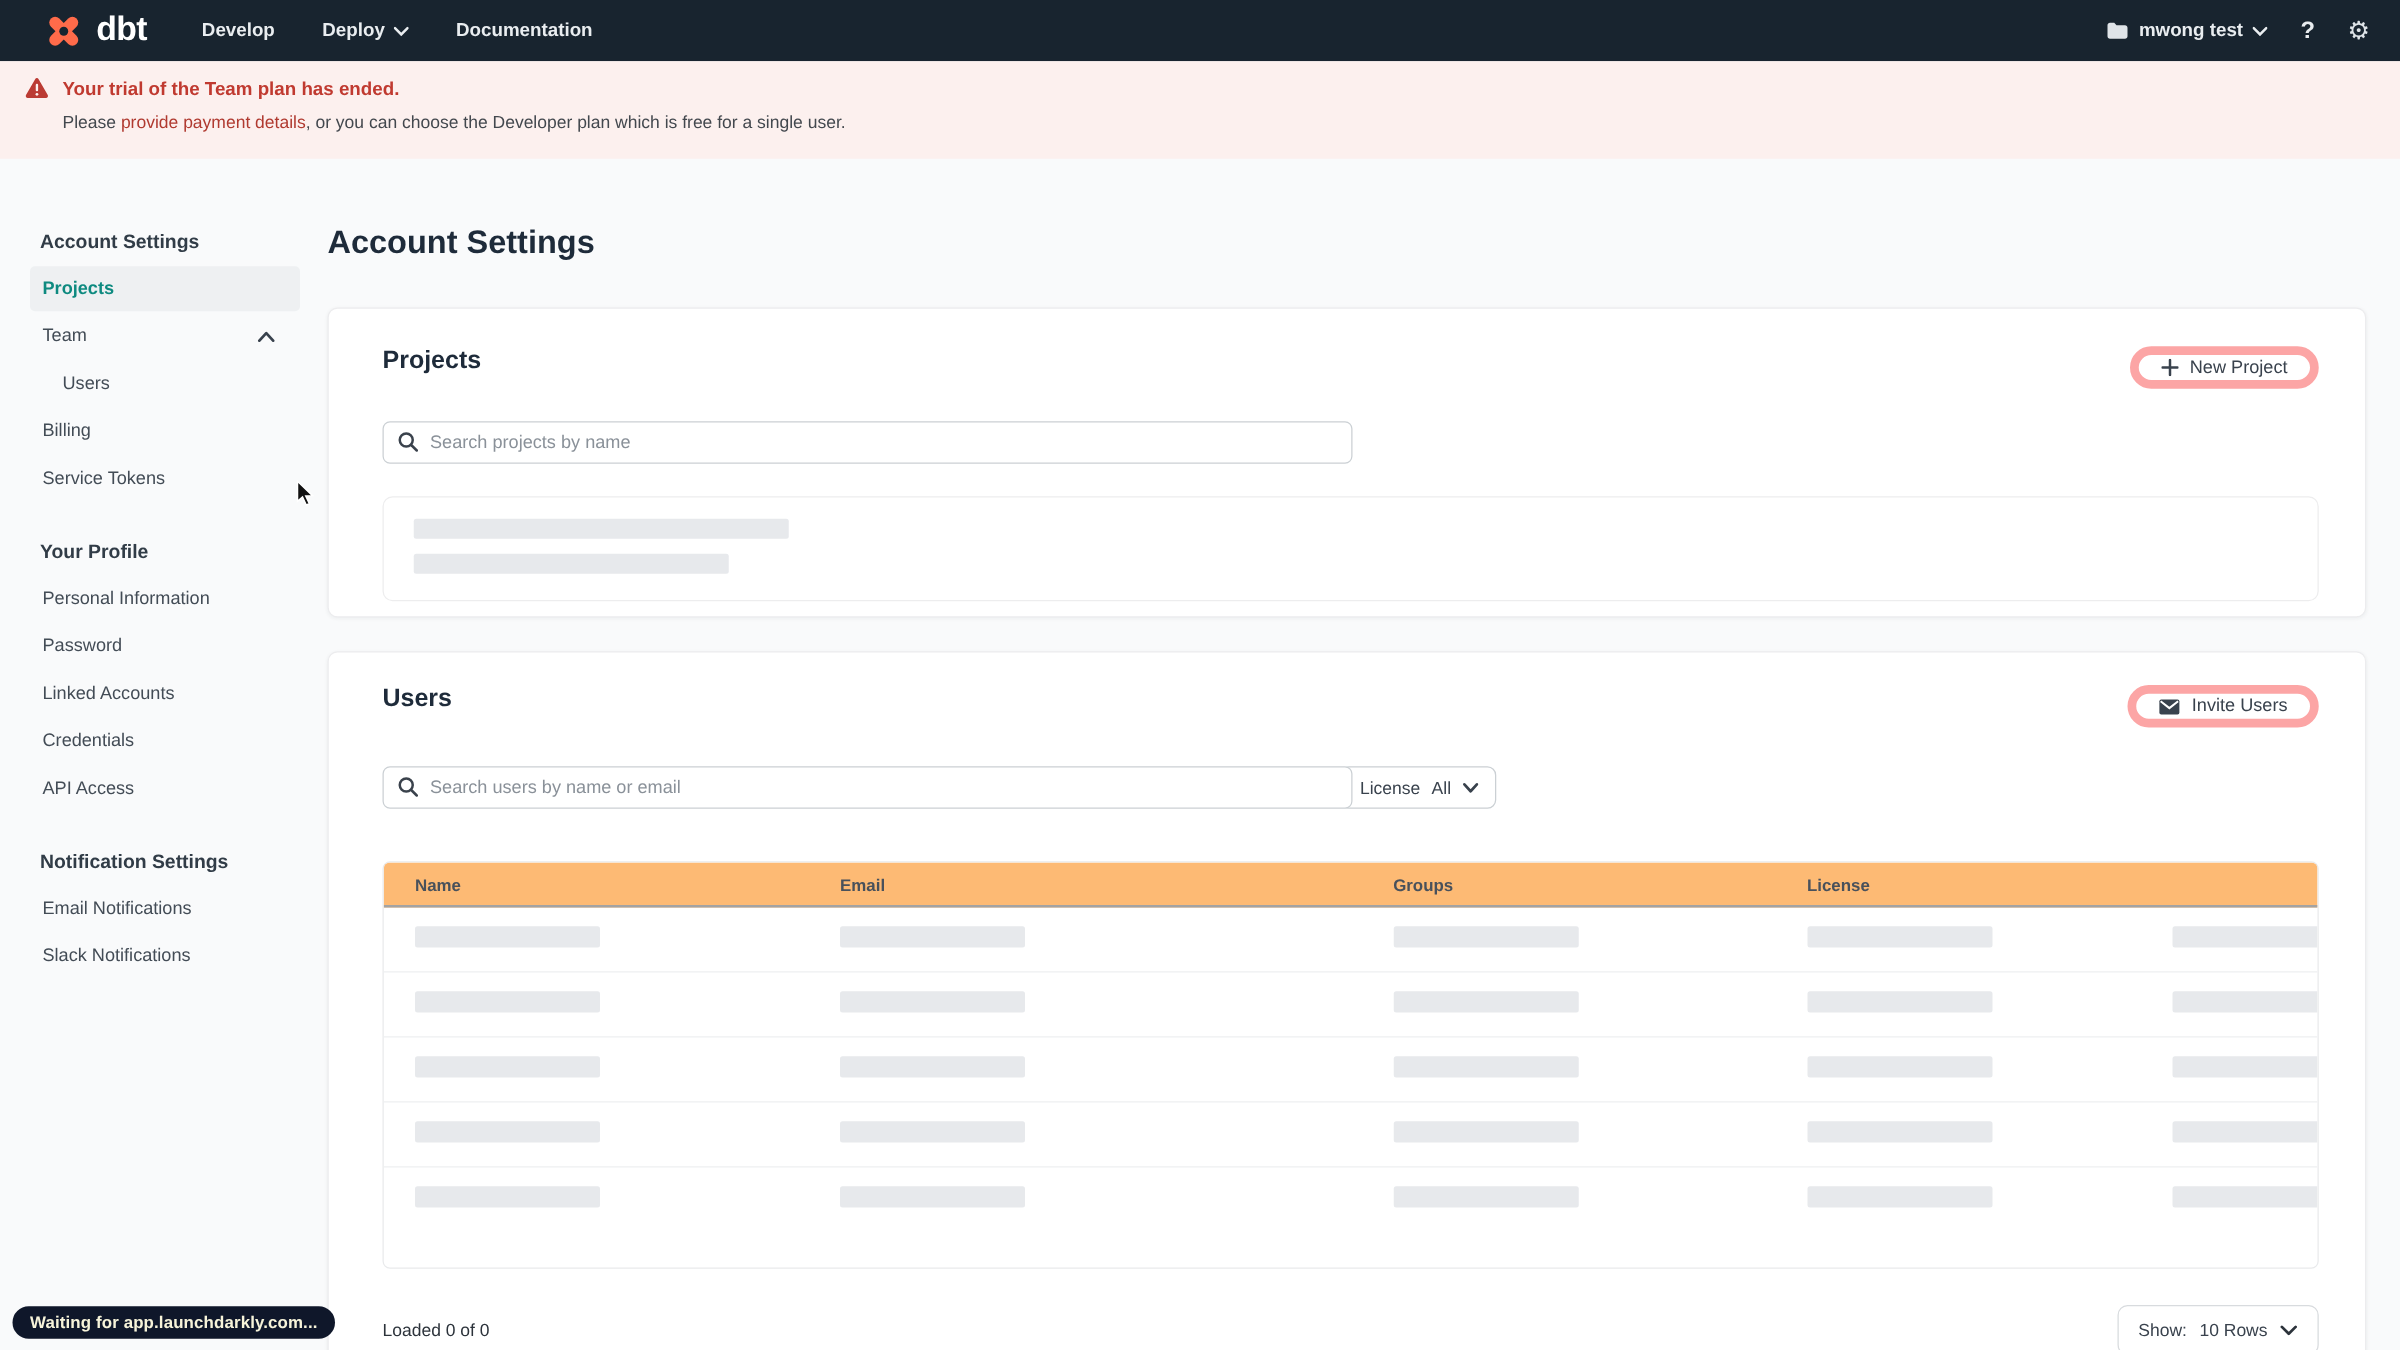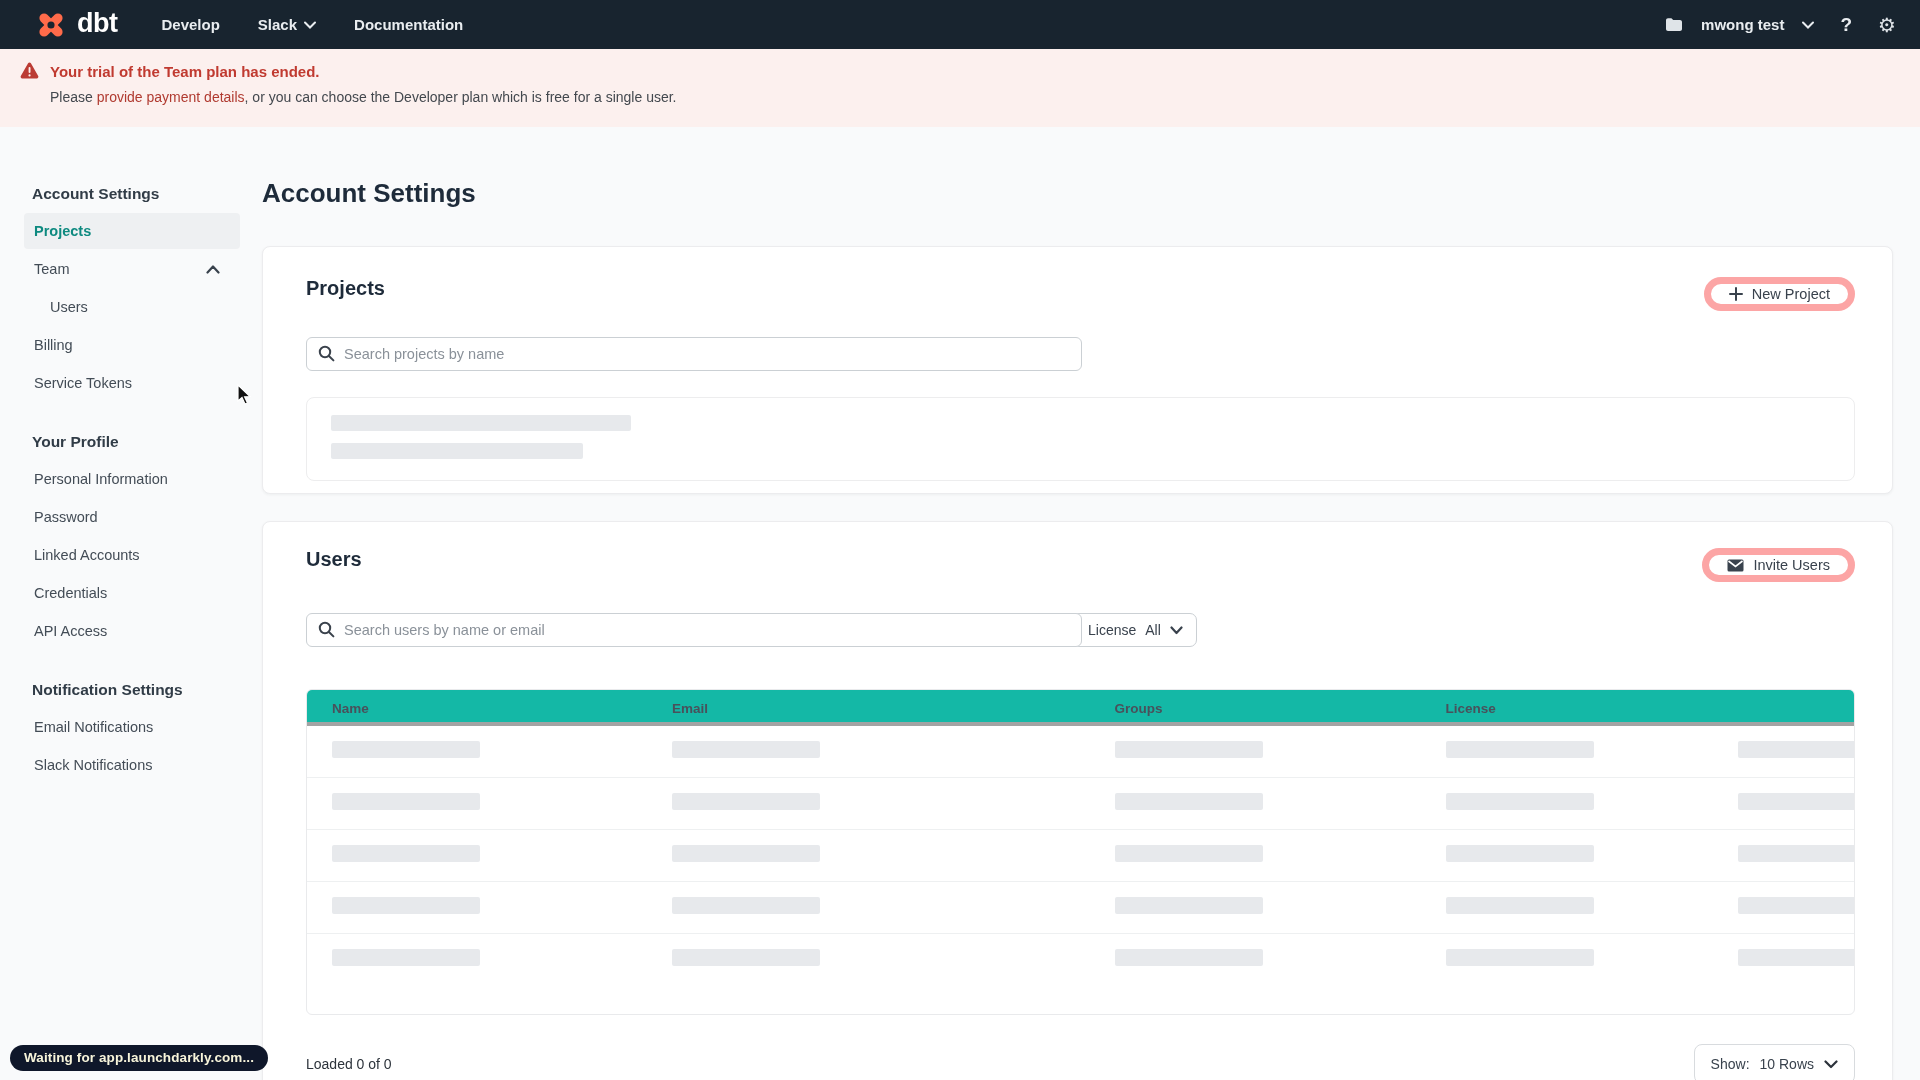--- a/index.html
+++ b/index.html
@@ -5,21 +5,21 @@
   * { margin:0; padding:0; box-sizing:border-box; }
   html,body { width:1920px; height:1080px; }
   body { font-family:"Liberation Sans","DejaVu Sans",sans-serif; background:#f9fafb; overflow:hidden; position:relative; }
 
   
   .topnav { height:49px; background:#18242f; display:flex; align-items:center; padding:0 24px 0 34px; }
   .logo { display:flex; align-items:center; gap:9px; margin-right:44px; }
   .logo-word { color:#fff; font-size:27px; font-weight:bold; letter-spacing:-0.5px; line-height:1; padding-bottom:3px; }
   .navitem { color:#e9edf0; font-size:15px; font-weight:bold; margin-right:38px; display:flex; align-items:center; gap:7px; cursor:pointer; }
   .nav-right { margin-left:auto; display:flex; align-items:center; gap:26px; }
-  .acct { display:flex; align-items:center; gap:18px; color:#e9edf0; font-size:15px; font-weight:bold; }
+  .acct { display:flex; align-items:center; gap:8px; color:#e9edf0; font-size:15px; font-weight:bold; }
   .help-glyph { color:#e9edf0; font-size:19px; font-weight:bold; }
   .gear-glyph { color:#dfe4e8; font-size:20px; line-height:1; }
 
   
   .banner { height:78px; background:#fcf0ee; padding:13px 24px 0 20px; display:flex; gap:11px; }
   .banner-txt .b-title { color:#c03a30; font-size:15px; font-weight:bold; line-height:1.35; }
   .banner-txt .b-body { color:#43484e; font-size:14px; margin-top:7px; }
   .banner-txt .b-link { color:#b03a30; cursor:pointer; }
 
   
@@ -52,21 +52,21 @@
 
   .skeleton-box { margin-top:26px; border:1px solid #ededee; border-radius:8px; height:84px; padding:17px 0 0 24px; }
   .sk-bar { background:#e7e9ec; border-radius:2px; height:16px; }
   .sk-bar.b1 { width:300px; } .sk-bar.b2 { width:252px; margin-top:12px; }
 
   .filter-row { display:flex; align-items:center; margin-top:31px; }
   .license-btn { margin-left:22px; height:34px; display:inline-flex; align-items:center; gap:9px; padding:0 13px 0 15px;
                  border:1px solid #cbd0d4; border-radius:7px; background:#fff; font-size:14px; color:#39424d; cursor:pointer; }
 
   .table { margin-top:42px; border:1px solid #e9eaec; border-radius:6px; overflow:hidden; height:326px; }
-  .t-head { position:relative; height:36px; background:#14b8a6; border-bottom:4px solid #a3a3a3; }
+  .t-head { position:relative; height:36px; background:#fdba74; border-bottom:2px solid #a3a3a3; }
   .t-head span { position:absolute; top:11px; font-size:13.5px; font-weight:bold; color:#49515b; }
   .t-row { position:relative; height:52px; border-bottom:1px solid #eef0f1; overflow:hidden; }
   .t-row:last-of-type { border-bottom:none; }
   .t-row .sk-bar { position:absolute; top:15px; width:148px; height:17px; }
   .c0 { left:25px; } .c1 { left:23.6%; } .c2 { left:52.2%; } .c3 { left:73.6%; } .c4 { left:92.5%; }
   .t-head .c1,.t-head .c2,.t-head .c3 { }
 
   .table-footer { margin-top:29px; display:flex; align-items:center; justify-content:space-between; }
   .loaded-txt { font-size:14px; color:#2c333b; }
   .show-btn { height:40px; display:inline-flex; align-items:center; gap:10px; padding:0 16px; border:1px solid #d8dbde;
@@ -91,21 +91,21 @@
         </g>
         <circle cx="20" cy="20" r="4.2" fill="#18242f"></circle>
       </svg>
     </span>
     <span class="logo-word">dbt</span>
   </div>
   <div class="navitem">
     <span>Develop</span>
   </div>
   <div class="navitem">
-    <span>Slack</span>
+    <span>Deploy</span>
     <span>
       <svg width="12" height="8" viewBox="0 0 12 8">
           <polyline points="1,1.5 6,6.5 11,1.5" fill="none" stroke="#e9edf0" stroke-width="2" stroke-linecap="round"></polyline>
         </svg>
     </span>
   </div>
   <div class="navitem">
     <span>Documentation</span>
   </div>
   <div class="nav-right">

